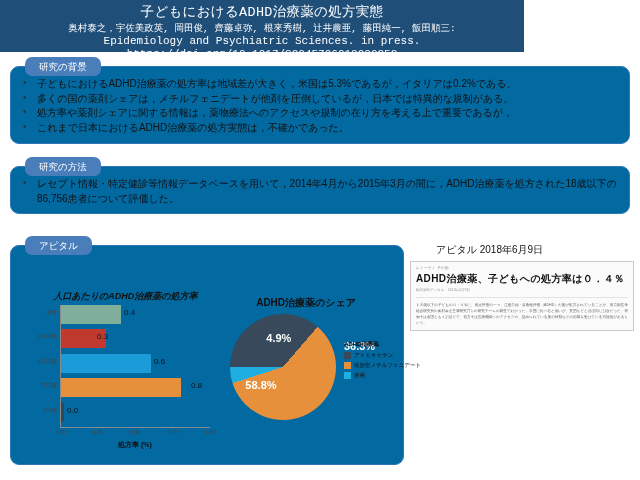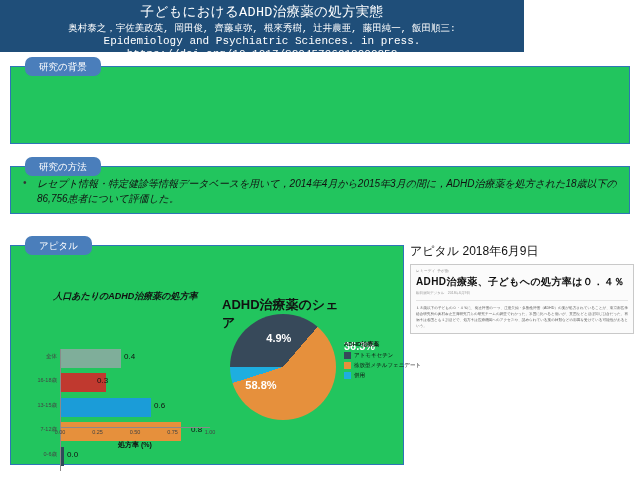--- a/index.html
+++ b/index.html
@@ -17,21 +17,21 @@
     background:#1f4e79;color:#ffffff;text-align:center;font-family:Liberation Mono, monospace;
   }
   .banner .t1{font-size:13.5px;line-height:18px;padding-top:4px;letter-spacing:.3px;}
   .banner .t2{font-size:9.5px;line-height:13px;}
   .banner .t3{font-size:11px;line-height:13px;}
   .banner .t3 a{color:#ffffff;text-decoration:underline;}
 
   
   .sec{
     position:absolute;
-    border:1px solid #2e75b6;border-radius:0;background:#22c55e;
+    border:1px solid #2e75b6;border-radius:9px;background:#0369a1;
     box-sizing:border-box;
   }
   .sec-tab{
     position:absolute;left:14px;top:-10px;
     background:#4a7ebb;color:#ffffff;
     border-radius:7px;
     font-size:9.5px;line-height:19px;height:19px;
     padding:0 14px;white-space:nowrap;
   }
   ul.blist{list-style:none;margin:0;padding:0;}
@@ -40,70 +40,70 @@
     font-size:10px;line-height:14.5px;color:#111;
     white-space:nowrap;
   }
   ul.blist li:before{
     content:"•";position:absolute;left:4px;top:-1px;color:#333;font-size:10px;
   }
 
   #sec-bg{left:10px;top:66px;width:620px;height:78px;}
   #sec-bg .body{padding:10px 8px 0 8px;}
   #sec-me{left:10px;top:166px;width:620px;height:48px;}
-  #sec-me .body{padding:10px 8px 0 8px;font-style:italic;}
+  #sec-me .body{padding:10px 8px 0 8px;}
   #sec-me li{white-space:normal;}
   #sec-res{left:10px;top:245px;width:394px;height:220px;}
   #sec-res .body{padding:10px 8px 0 8px;}
 
   
   .charts{position:absolute;left:10px;top:290px;width:394px;height:172px;}
 
   
   .barchart{position:absolute;left:8px;top:0;width:215px;height:172px;}
   .bc-title{
     position:absolute;left:0;top:0;width:215px;text-align:center;
     font-size:9px;font-weight:bold;color:#111;font-style:italic;
   }
   .bc-plot{position:absolute;left:42px;top:15px;width:150px;height:122px;
-           border-left:1.2px solid #8a8a8a;box-sizing:border-box;margin-top:44px;}
+           border-left:1.2px solid #8a8a8a;box-sizing:border-box;}
   .brow{position:absolute;left:0;height:19px;}
   .brow .bar{height:100%;}
   .brow .val{
     position:absolute;top:3px;font-size:8px;color:#111;white-space:nowrap;
   }
   .bc-ylab{
     position:absolute;right:100%;margin-right:4px;top:4px;
     font-size:5.5px;color:#444;white-space:nowrap;
   }
   .bc-axis{position:absolute;left:42px;top:137px;width:150px;height:1.2px;background:#8a8a8a;}
   .bc-ticks{position:absolute;left:42px;top:139px;width:150px;height:12px;}
   .bc-ticks span{position:absolute;font-size:5.5px;color:#444;transform:translateX(-50%);white-space:nowrap;}
   .bc-xlab{
     position:absolute;left:42px;top:150px;width:150px;text-align:center;
     font-size:7px;font-weight:bold;color:#111;
   }
 
   
   .piechart{position:absolute;left:212px;top:6px;width:182px;height:160px;}
   .pc-title{
-    position:absolute;left:0;top:0;width:122px;text-align:left;
-    font-size:13px;font-weight:bold;color:#111;
+    position:absolute;left:12px;top:0;width:122px;text-align:right;
+    font-size:10px;font-weight:bold;color:#111;
   }
   .pc-disc{position:absolute;left:8px;top:18px;width:106px;height:106px;border-radius:50%;}
   .pc-lab{position:absolute;font-size:11px;font-weight:bold;color:#ffffff;white-space:nowrap;}
   .pc-legend{position:absolute;left:122px;top:44px;width:62px;}
   .pc-legend .lg-title{font-size:6px;font-weight:bold;color:#111;margin-bottom:3px;white-space:nowrap;}
   .lg-row{display:flex;align-items:center;margin-bottom:3px;}
   .lg-sw{width:7px;height:7px;margin-right:3px;flex:0 0 auto;}
   .lg-tx{font-size:5.5px;color:#111;white-space:nowrap;}
 
   
   .news{position:absolute;left:410px;top:243px;width:224px;height:120px;}
-  .news-head{font-size:12px;color:#111;margin-bottom:4px;white-space:nowrap;}
+  .news-head{font-size:10px;color:#111;margin-bottom:4px;white-space:nowrap;margin-left:26px;}
   .clip{
     border:1px solid #c9c9c9;background:#fbfbfb;
     padding:4px 5px;box-sizing:border-box;width:224px;
   }
   .clip-kicker{font-size:3.5px;color:#888;letter-spacing:.4px;margin-bottom:2px;}
   .clip-title{font-size:10px;font-weight:bold;color:#111;letter-spacing:.4px;white-space:nowrap;}
   .clip-byline{font-size:3.5px;color:#999;margin-top:2px;}
   .clip-body{margin-top:5px;border-top:1px solid #e3e3e3;padding-top:4px;}
   .clip-body p{margin:0;font-size:3.6px;line-height:6px;color:#5d5d5d;text-align:justify;}
 </style>
@@ -113,20 +113,28 @@
 <div class="slide">
 
   <div class="banner">
     <div class="t1">子どもにおけるADHD治療薬の処方実態</div>
     <div class="t2">奥村泰之，宇佐美政英, 岡田俊, 齊藤卓弥, 根來秀樹, 辻井農亜, 藤田純一, 飯田順三:</div>
     <div class="t3"><span>Epidemiology and Psychiatric Sciences. in press. </span><a href="#">https://doi.org/10.1017/S2045796018000252</a></div>
   </div>
 
   <div class="sec" id="sec-bg">
     <div class="sec-tab">研究の背景</div>
+    <div class="body">
+      <ul class="blist">
+        <li>子どもにおけるADHD治療薬の処方率は地域差が大きく，米国は5.3%であるが，イタリアは0.2%である。</li>
+        <li>多くの国の薬剤シェアは，メチルフェニデートが他剤を圧倒しているが，日本では特異的な規制がある。</li>
+        <li>処方率や薬剤シェアに関する情報は，薬物療法へのアクセスや規制の在り方を考える上で重要であるが，</li>
+        <li style="padding-left:18px;">これまで日本におけるADHD治療薬の処方実態は，不確かであった。</li>
+      </ul>
+    </div>
   </div>
 
   <div class="sec" id="sec-me">
     <div class="sec-tab">研究の方法</div>
     <div class="body">
       <ul class="blist">
         <li>レセプト情報・特定健診等情報データベースを用いて，2014年4月から2015年3月の間に，ADHD治療薬を処方された18歳以下の86,756患者について評価した。</li>
       </ul>
     </div>
   </div>

